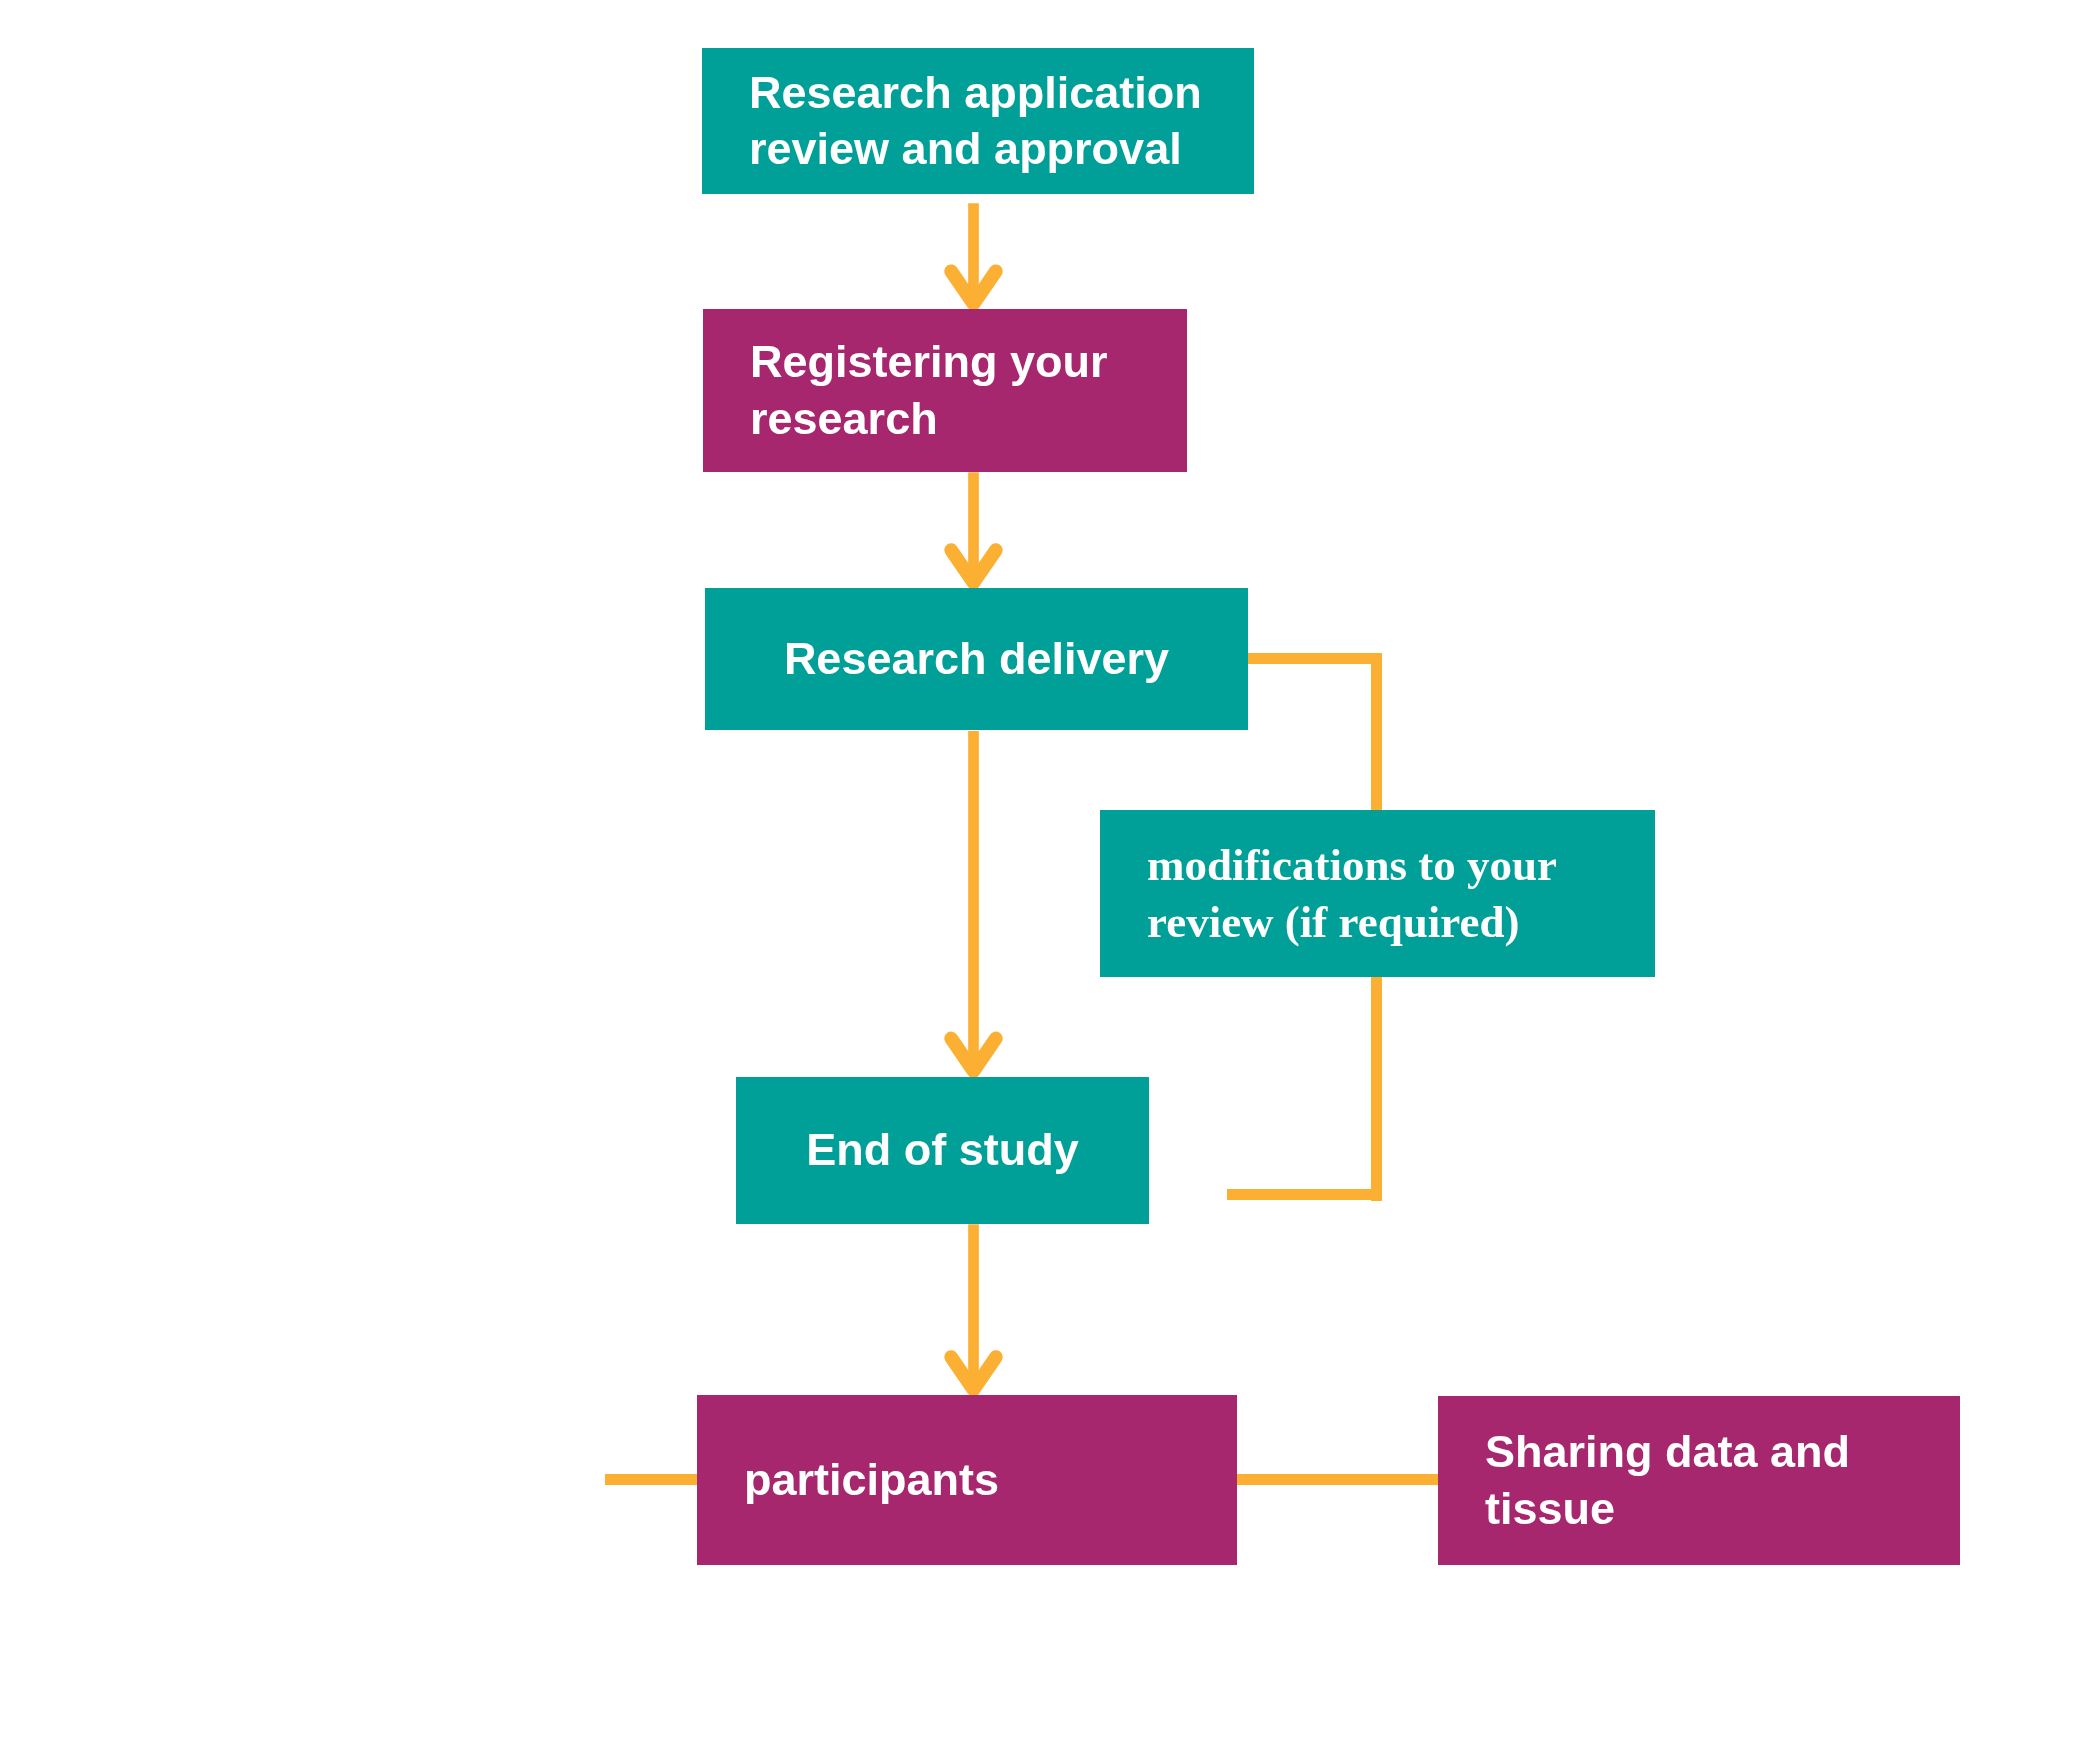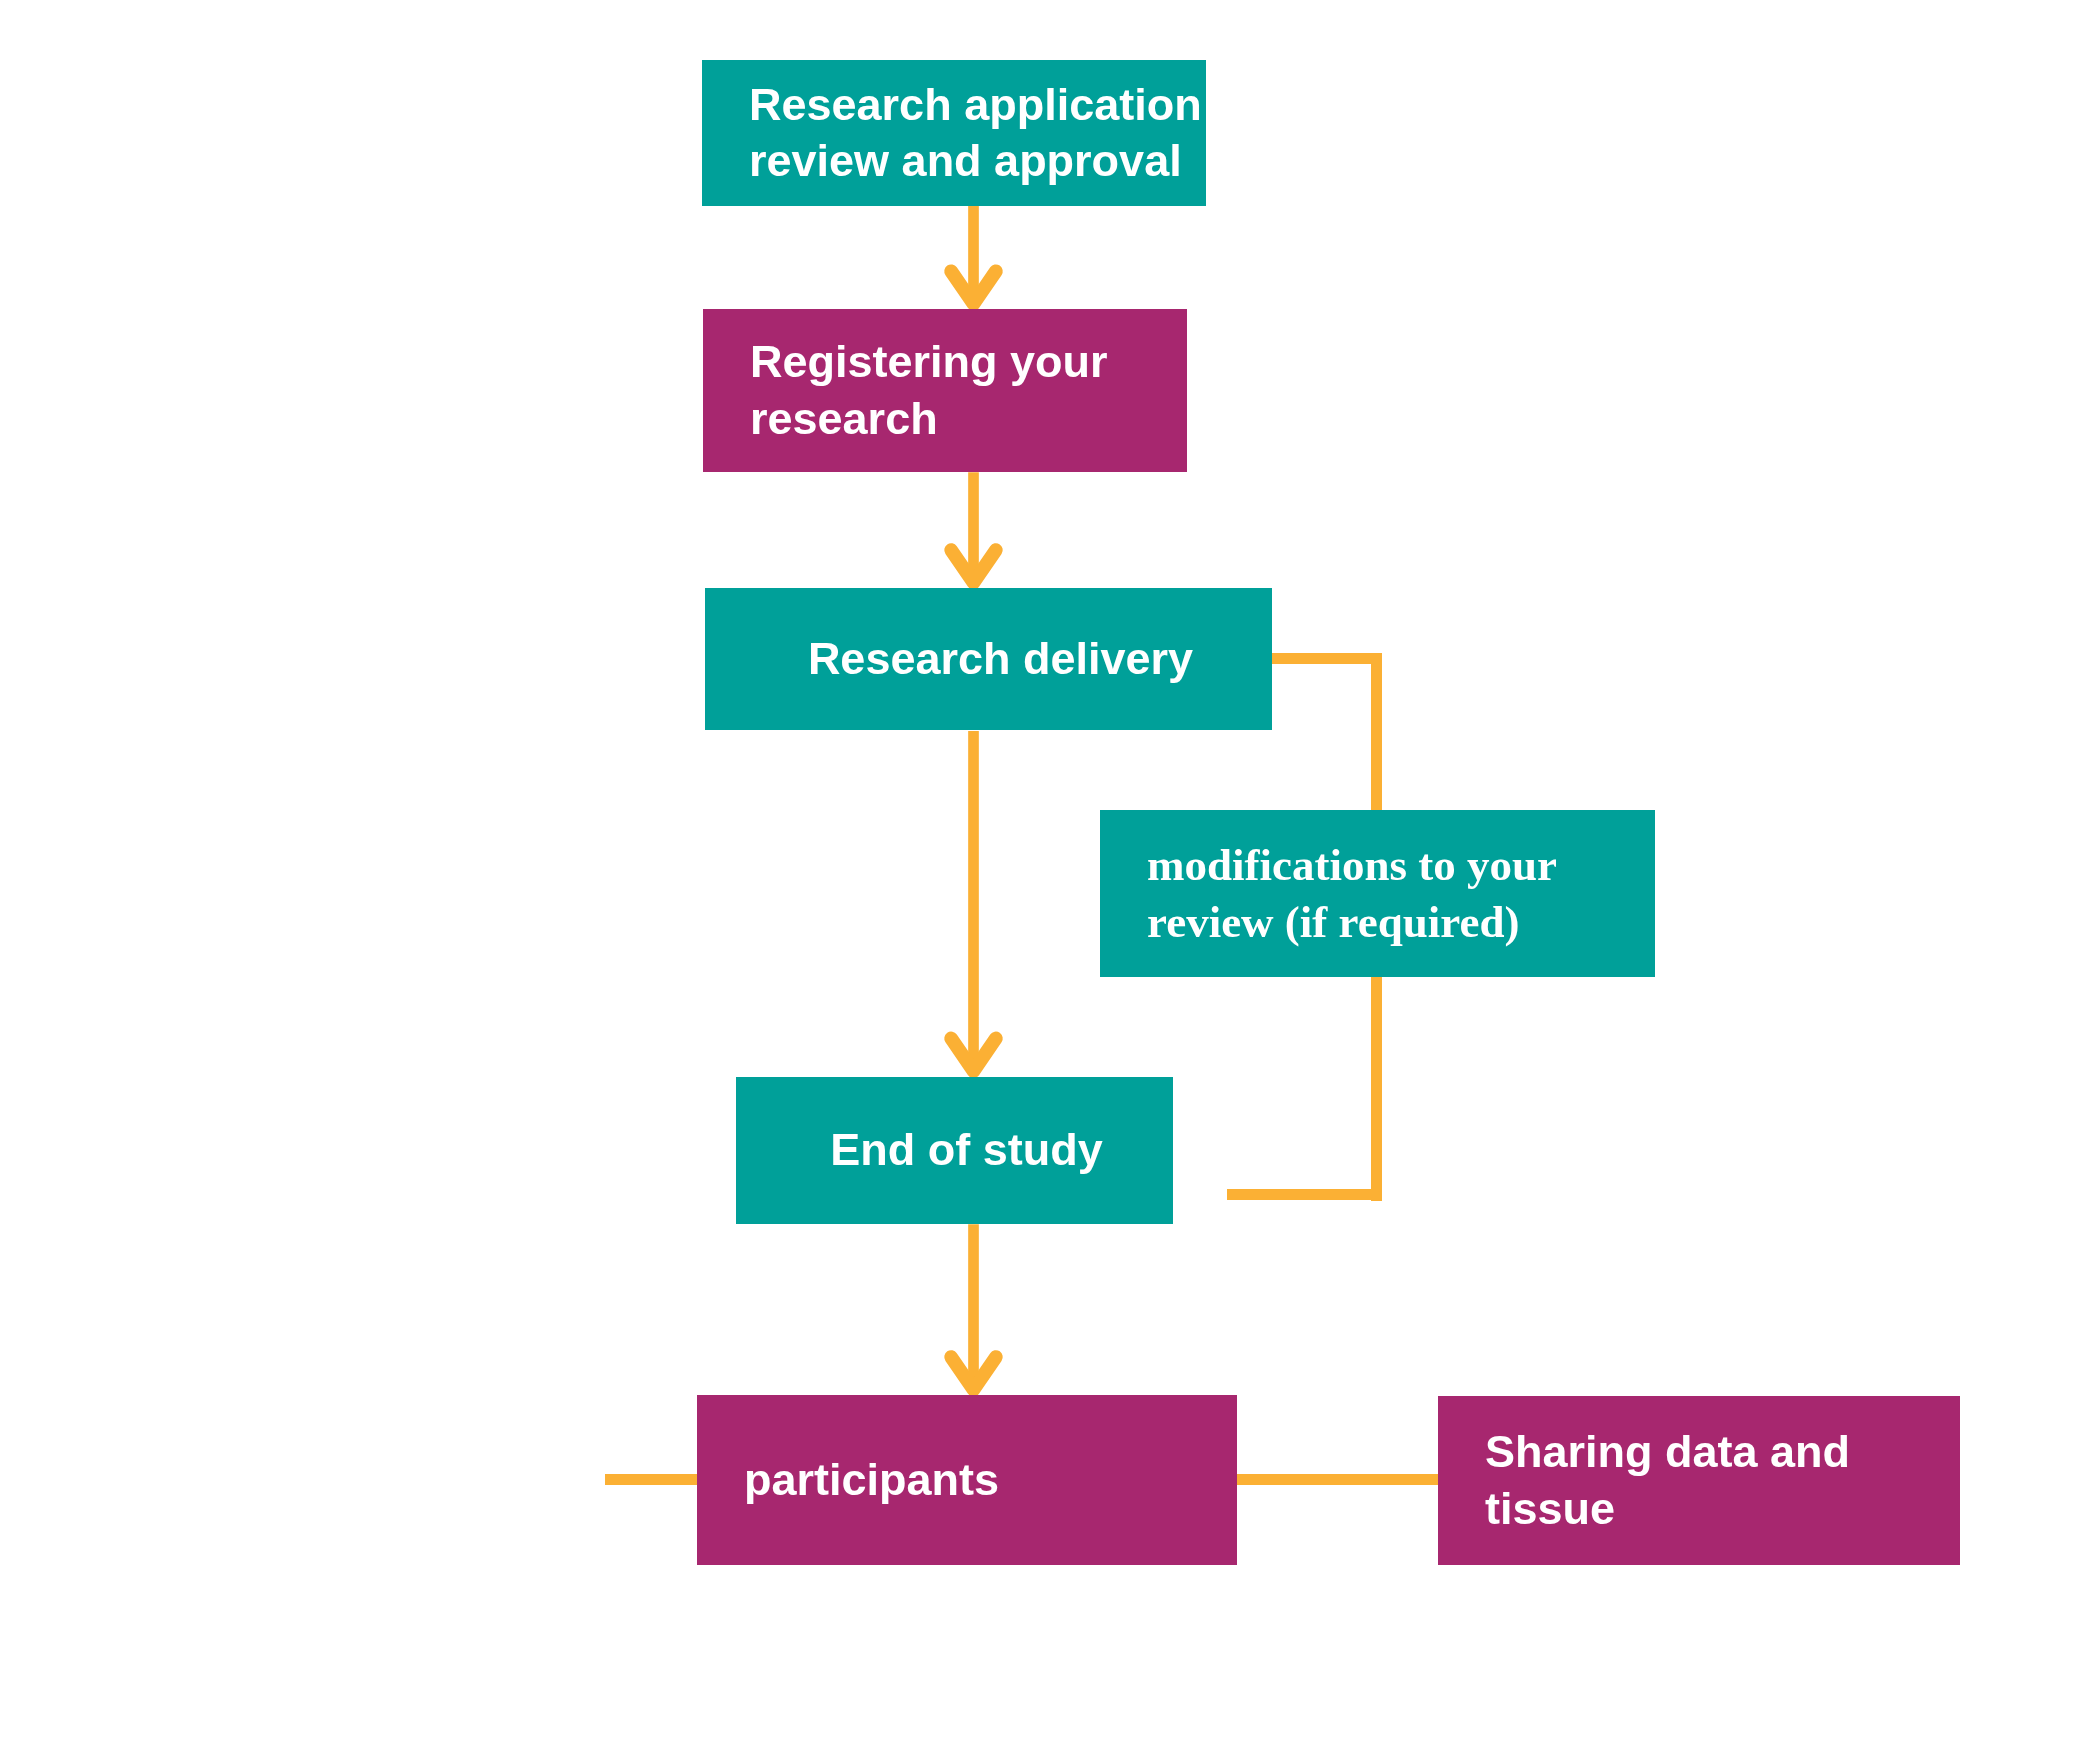--- a/index.html
+++ b/index.html
@@ -18,21 +18,20 @@
   .box {
     position: absolute;
     display: flex;
     flex-direction: column;
     justify-content: center;
     z-index: 2;
     color: var(--text);
     font-weight: bold;
     font-size: 45px;
     line-height: 1.25;
-    padding-left: 24px;
   }
   .box.left-text {
     align-items: flex-start;
     padding-left: 47px;
     padding-right: 15.3px;
     box-sizing: border-box;
   }
   .box.center-text {
     align-items: center;
     text-align: center;
@@ -91,21 +90,21 @@
   <svg class="arrow" style="left:943px; top:730px;" width="61" height="347" viewBox="0 0 120 679">
     <line class="shaft" x1="60" y1="0" x2="60" y2="667"></line>
     <path class="head" d="M16 605 L60 669 L104 605"></path>
   </svg>
 
   <svg class="arrow" style="left:943px; top:1224px;" width="61" height="171" viewBox="0 0 120 335">
     <line class="shaft" x1="60" y1="0" x2="60" y2="323"></line>
     <path class="head" d="M16 261 L60 325 L104 261"></path>
   </svg>
 
-  <div class="box teal left-text" style="left:702px; top:60px; width:504px; height:146px;">
+  <div class="box teal left-text" style="left:702px; top:48px; width:552px; height:146px;">
     <span class="line">Research application</span>
     <span class="line">review and approval</span>
   </div>
 
   <div class="box magenta left-text" style="left:703px; top:309px; width:484px; height:163px;">
     <span class="line">Registering your</span>
     <span class="line">research</span>
   </div>
 
   <div class="box teal center-text" style="left:705px; top:588px; width:543px; height:142px;">

